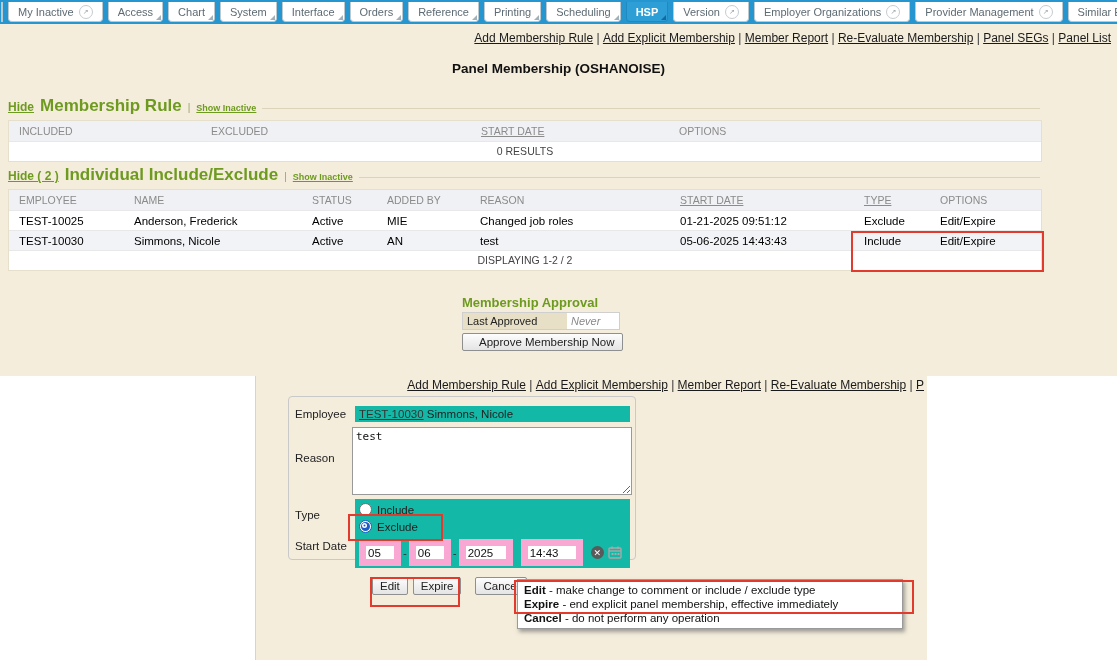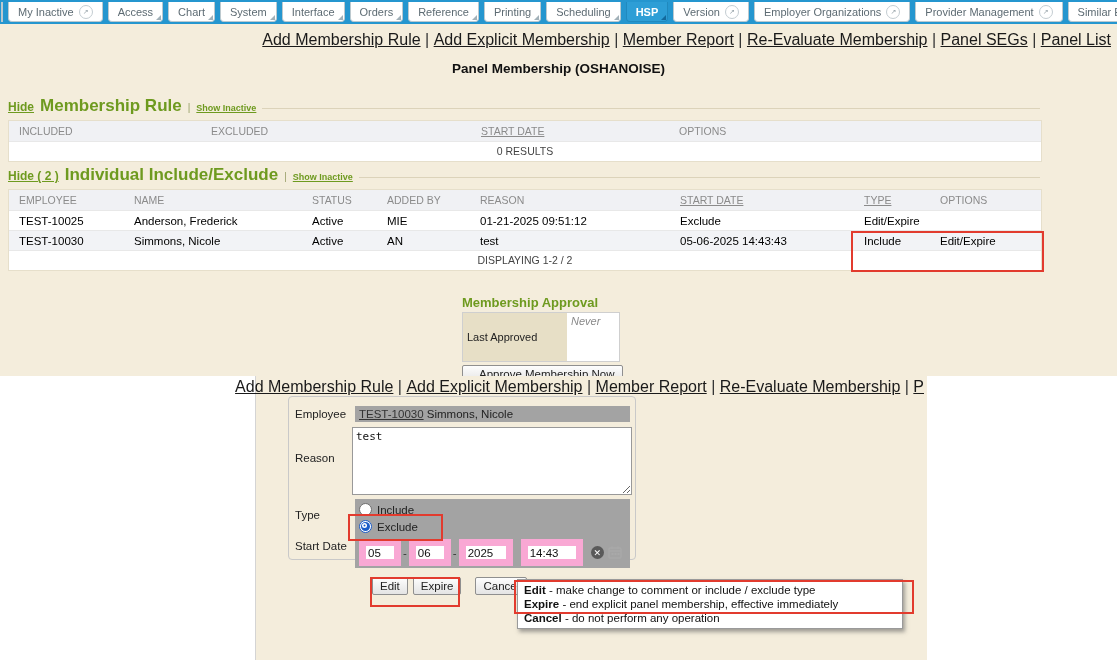--- a/index.html
+++ b/index.html
@@ -25,21 +25,21 @@
     border-color:transparent transparent #a2b1b9 transparent;
   }
   .tab.active.fold::after{border-color:transparent transparent #13699c transparent;}
   .popout{
     width:12px;height:12px;border:1px solid #c4cdd2;border-radius:50%;
     display:flex;align-items:center;justify-content:center;flex:0 0 auto;
   }
   .popout::before{content:"\2197";font-size:7px;color:#98a4aa;line-height:1;}
   
   .main-top{position:absolute;left:0;top:24px;width:1117px;height:352px;background:#f4eddc;}
-  .linkbar{font-size:16px;color:#222;white-space:nowrap;}
+  .linkbar{font-size:12px;color:#222;white-space:nowrap;}
   .linkbar .linkitem{display:inline;}
   .linkbar .linkitem:not(:last-child)::after{content:"\00a0|\00a0";color:#333;text-decoration:none;}
   .link{text-decoration:underline;color:#1a1a1a;cursor:pointer;}
   .toplinks{position:absolute;top:7px;right:6px;}
   .page-title{position:absolute;top:37px;left:0;width:1117px;text-align:center;
     font-size:13.5px;font-weight:bold;color:#111;}
   .sec-head{position:absolute;display:flex;align-items:baseline;gap:6px;width:1032px;}
   .green-link{color:#6e9a1f;font-weight:bold;text-decoration:underline;font-size:12px;cursor:pointer;}
   .sec-title{color:#6e9a1f;font-weight:bold;font-size:17px;line-height:1.1;}
   .pipe{color:#9aa06a;font-size:10px;}
@@ -53,21 +53,21 @@
   .thead{background:#f0f1f4;color:#8b8b8b;font-size:10.5px;min-height:20px;}
   .thead .sort{text-decoration:underline;cursor:pointer;}
   .rsep{border-top:1px solid #e8e8e8;}
   .row-alt{background:#f2f3f6;}
   .center-row{border-top:1px solid #e8e8e8;text-align:center;color:#444;
     font-size:10.5px;padding:3px 0;min-height:13px;}
   
   .appr{position:absolute;left:462px;top:271px;width:170px;}
   .appr-title{color:#6e9a1f;font-weight:bold;font-size:13px;margin-bottom:2px;}
   .appr-row{display:flex;border:1px solid #cfcfcf;width:156px;font-size:11px;background:#fff;}
-  .appr-label{background:#e7dfc6;width:96px;padding:18px 4px;color:#222;}
+  .appr-label{background:#e7dfc6;width:96px;padding:2px 4px;color:#222;}
   .appr-value{flex:1;padding:2px 4px;font-style:italic;color:#8a8a8a;}
   .btn{
     font-family:"Liberation Sans",sans-serif;font-size:11.5px;color:#222;
     background:linear-gradient(#fdfdfd,#e4e4e4);border:1px solid #8f8f8f;
     border-radius:2px;padding:2px 7px;cursor:pointer;white-space:nowrap;
   }
   .appr .btn{margin-top:3px;padding-left:16px;}
   
   .overlay{position:absolute;left:0;top:376px;width:1117px;height:284px;background:#fff;}
   .overlay-inner{position:absolute;left:255px;top:0;width:671px;height:284px;
@@ -76,21 +76,21 @@
   .fieldset{
     position:absolute;left:32px;top:20px;width:346px;height:162px;
     border:1px solid #c9c9c9;border-radius:4px;
   }
   .legend{
     position:absolute;left:2px;top:-9px;background:#f4eddc;padding:0 6px 0 2px;
     color:#6e9a1f;font-weight:bold;font-size:13px;white-space:nowrap;
   }
   .frow{position:absolute;left:3px;display:flex;font-size:11.5px;color:#222;}
   .flabel{width:60px;padding:2px 0 0 3px;flex:0 0 auto;}
-  .fvalue{background:#a3a3a3;flex:1;padding:2px 4px;}
+  .fvalue{background:#14b8a6;flex:1;padding:2px 4px;}
   .row-emp{top:9px;width:338px;}
   .row-reason{top:29px;width:338px;}
   .row-type{top:102px;width:338px;}
   .row-date{top:140px;width:338px;}
   .emp-link{text-decoration:underline;color:#333;cursor:pointer;}
   textarea.reason{
     width:272px;height:62px;border:1px solid #999;margin-left:60px;
     font-family:"DejaVu Sans Mono",monospace;font-size:11px;color:#111;
     padding:2px 3px;resize:both;background:#fff;
   }
@@ -223,20 +223,21 @@
       <div>REASON</div>
       <div class="sort">START DATE</div>
       <div class="sort">TYPE</div>
       <div>OPTIONS</div>
     </div>
     <div class="trow grid2 rsep">
       <div>TEST-10025</div>
       <div>Anderson, Frederick</div>
       <div>Active</div>
       <div>MIE</div>
+      <div>Changed job roles</div>
       <div>01-21-2025 09:51:12</div>
       <div>Exclude</div>
       <div>Edit/Expire</div>
     </div>
     <div class="trow grid2 rsep row-alt">
       <div>TEST-10030</div>
       <div>Simmons, Nicole</div>
       <div>Active</div>
       <div>AN</div>
       <div>test</div>

